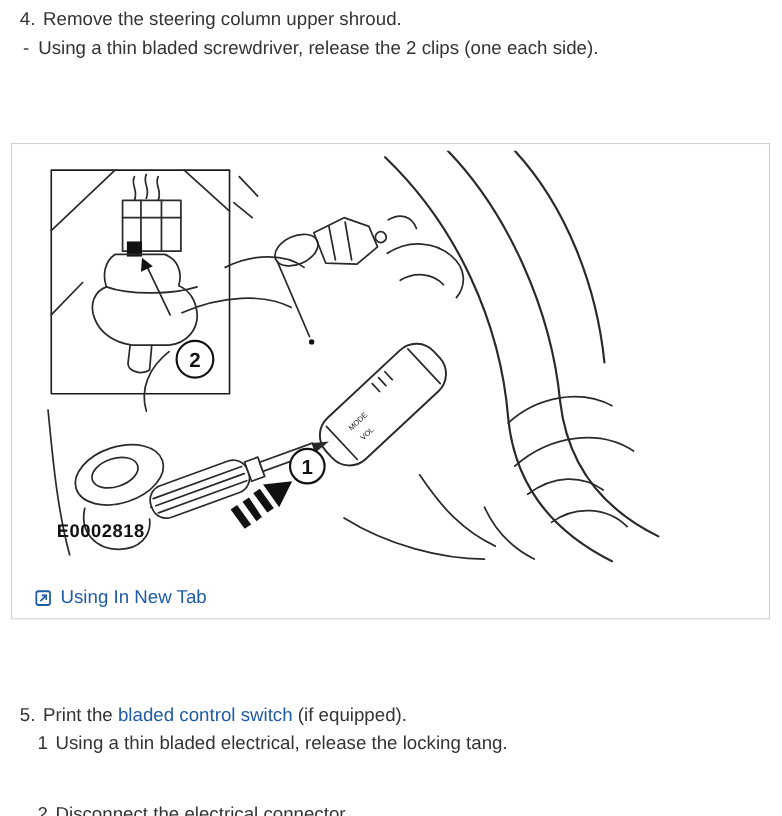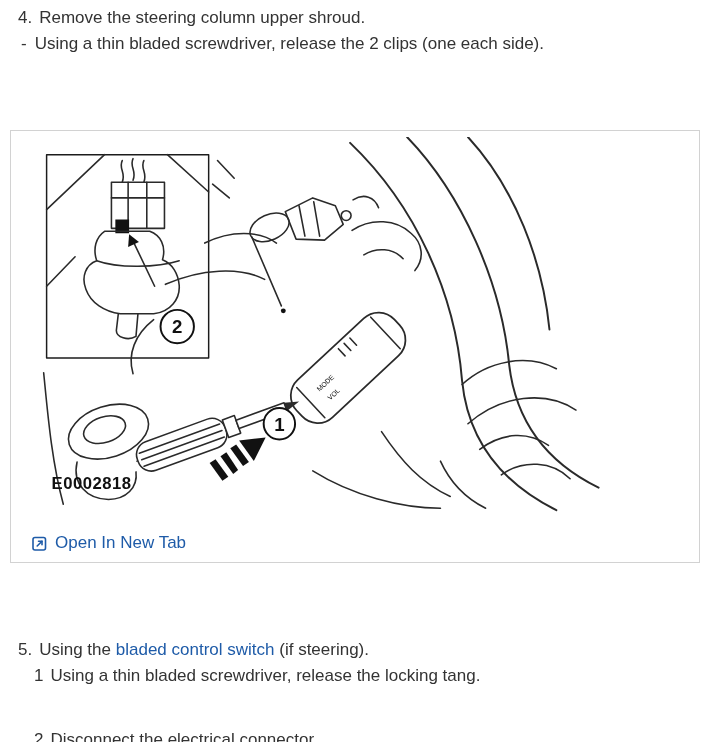--- a/index.html
+++ b/index.html
@@ -168,30 +168,30 @@
       </svg>
     </div>
 
     <div class="figure-toolbar">
       <a class="tool-link">
         <svg class="tool-icon" viewBox="0 0 17 17" fill="none" stroke="#1e5ba8" stroke-width="1.6" stroke-linecap="round" stroke-linejoin="round">
           <rect x="2" y="2.5" width="12.5" height="12.5" rx="2"></rect>
           <path d="M6.2 11 L11 6.2"></path>
           <path d="M7.5 6.2 H11 V9.7"></path>
         </svg>
-        <span>Open In New Tab</span>
+        <span>Using In New Tab</span>
       </a>
     </div>
   </div>
 
   <div class="step-line step-5">
-    <span class="num">5.</span><span>Using the</span>
+    <span class="num">5.</span><span>Print the</span>
     <a class="inline-link">bladed control switch</a>
-    <span>(if steering).</span>
+    <span>(if equipped).</span>
   </div>
   <div class="step-line sub-5a">
-    <span class="num">1</span><span>Using a thin bladed screwdriver, release the locking tang.</span>
+    <span class="num">1</span><span>Using a thin bladed electrical, release the locking tang.</span>
   </div>
   <div class="step-line sub-5b">
     <span class="num">2</span><span>Disconnect the electrical connector.</span>
   </div>
 
 </div>
 
 </body></html>

